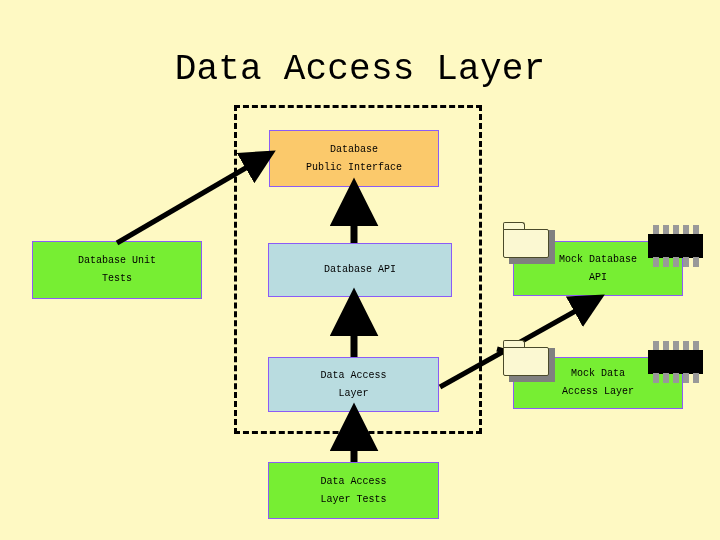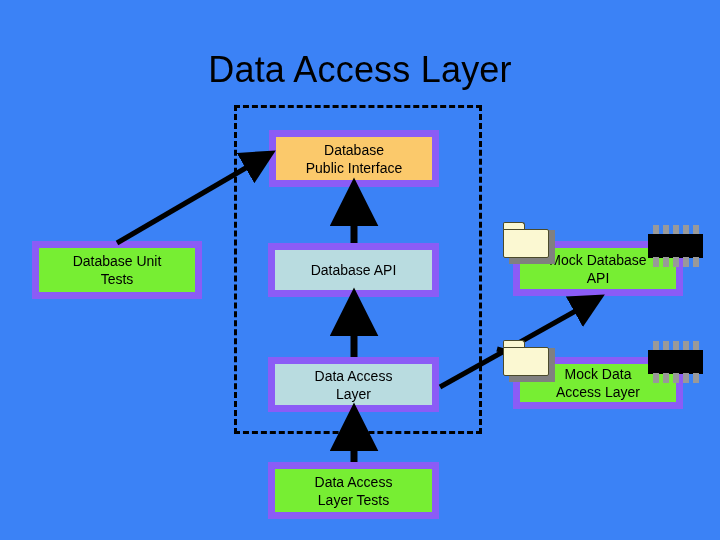--- a/index.html
+++ b/index.html
@@ -4,23 +4,23 @@
 <style>
   html, body {
     margin: 0;
     padding: 0;
     background: #ffffff;
   }
   #slide {
     position: relative;
     width: 720px;
     height: 540px;
-    background: #3b82f6;
+    background: #fef9c3;
     overflow: hidden;
-    font-family: Liberation Sans, sans-serif;
+    font-family: Liberation Mono, monospace;
   }
 
   
   #title {
     position: absolute;
     left: 0;
     top: 48px;
     width: 720px;
     text-align: center;
     font-size: 36px;
@@ -39,23 +39,23 @@
     width: 248px;
     height: 329px;
     border: 3px dashed #000000;
     box-sizing: border-box;
   }
 
   
   .box {
     position: absolute;
     box-sizing: border-box;
-    border: 7px solid #8b5cf6;
+    border: 1px solid #8b5cf6;
     color: #000000;
-    font-size: 14px;
+    font-size: 10px;
     line-height: 18px;
     display: flex;
     align-items: center;
     justify-content: center;
     text-align: center;
     white-space: pre-line;
     padding: 0 4px;
   }
   .box .box-label { display: block; white-space: pre-line; }
 
@@ -140,21 +140,21 @@
   <div class="box" id="box-database-public-interface" style="left:269px; top:130px; width:170px; height:57px; background:#FBC96B;">
     <span class="box-label">Database
 Public Interface</span>
   </div>
 
   <div class="box" id="box-database-unit-tests" style="left:32px; top:241px; width:170px; height:58px; background:#77EE33;">
     <span class="box-label">Database Unit
 Tests</span>
   </div>
 
-  <div class="box" id="box-database-api" style="left:268px; top:243px; width:171px; height:54px; background:#B9DCE0;">
+  <div class="box" id="box-database-api" style="left:268px; top:243px; width:184px; height:54px; background:#B9DCE0;">
     <span class="box-label">Database API</span>
   </div>
 
   <div class="box" id="box-mock-database-api" style="left:513px; top:241px; width:170px; height:55px; background:#77EE33;">
     <span class="box-label">Mock Database
 API</span>
   </div>
 
   <div class="box" id="box-data-access-layer" style="left:268px; top:357px; width:171px; height:55px; background:#B9DCE0;">
     <span class="box-label">Data Access

